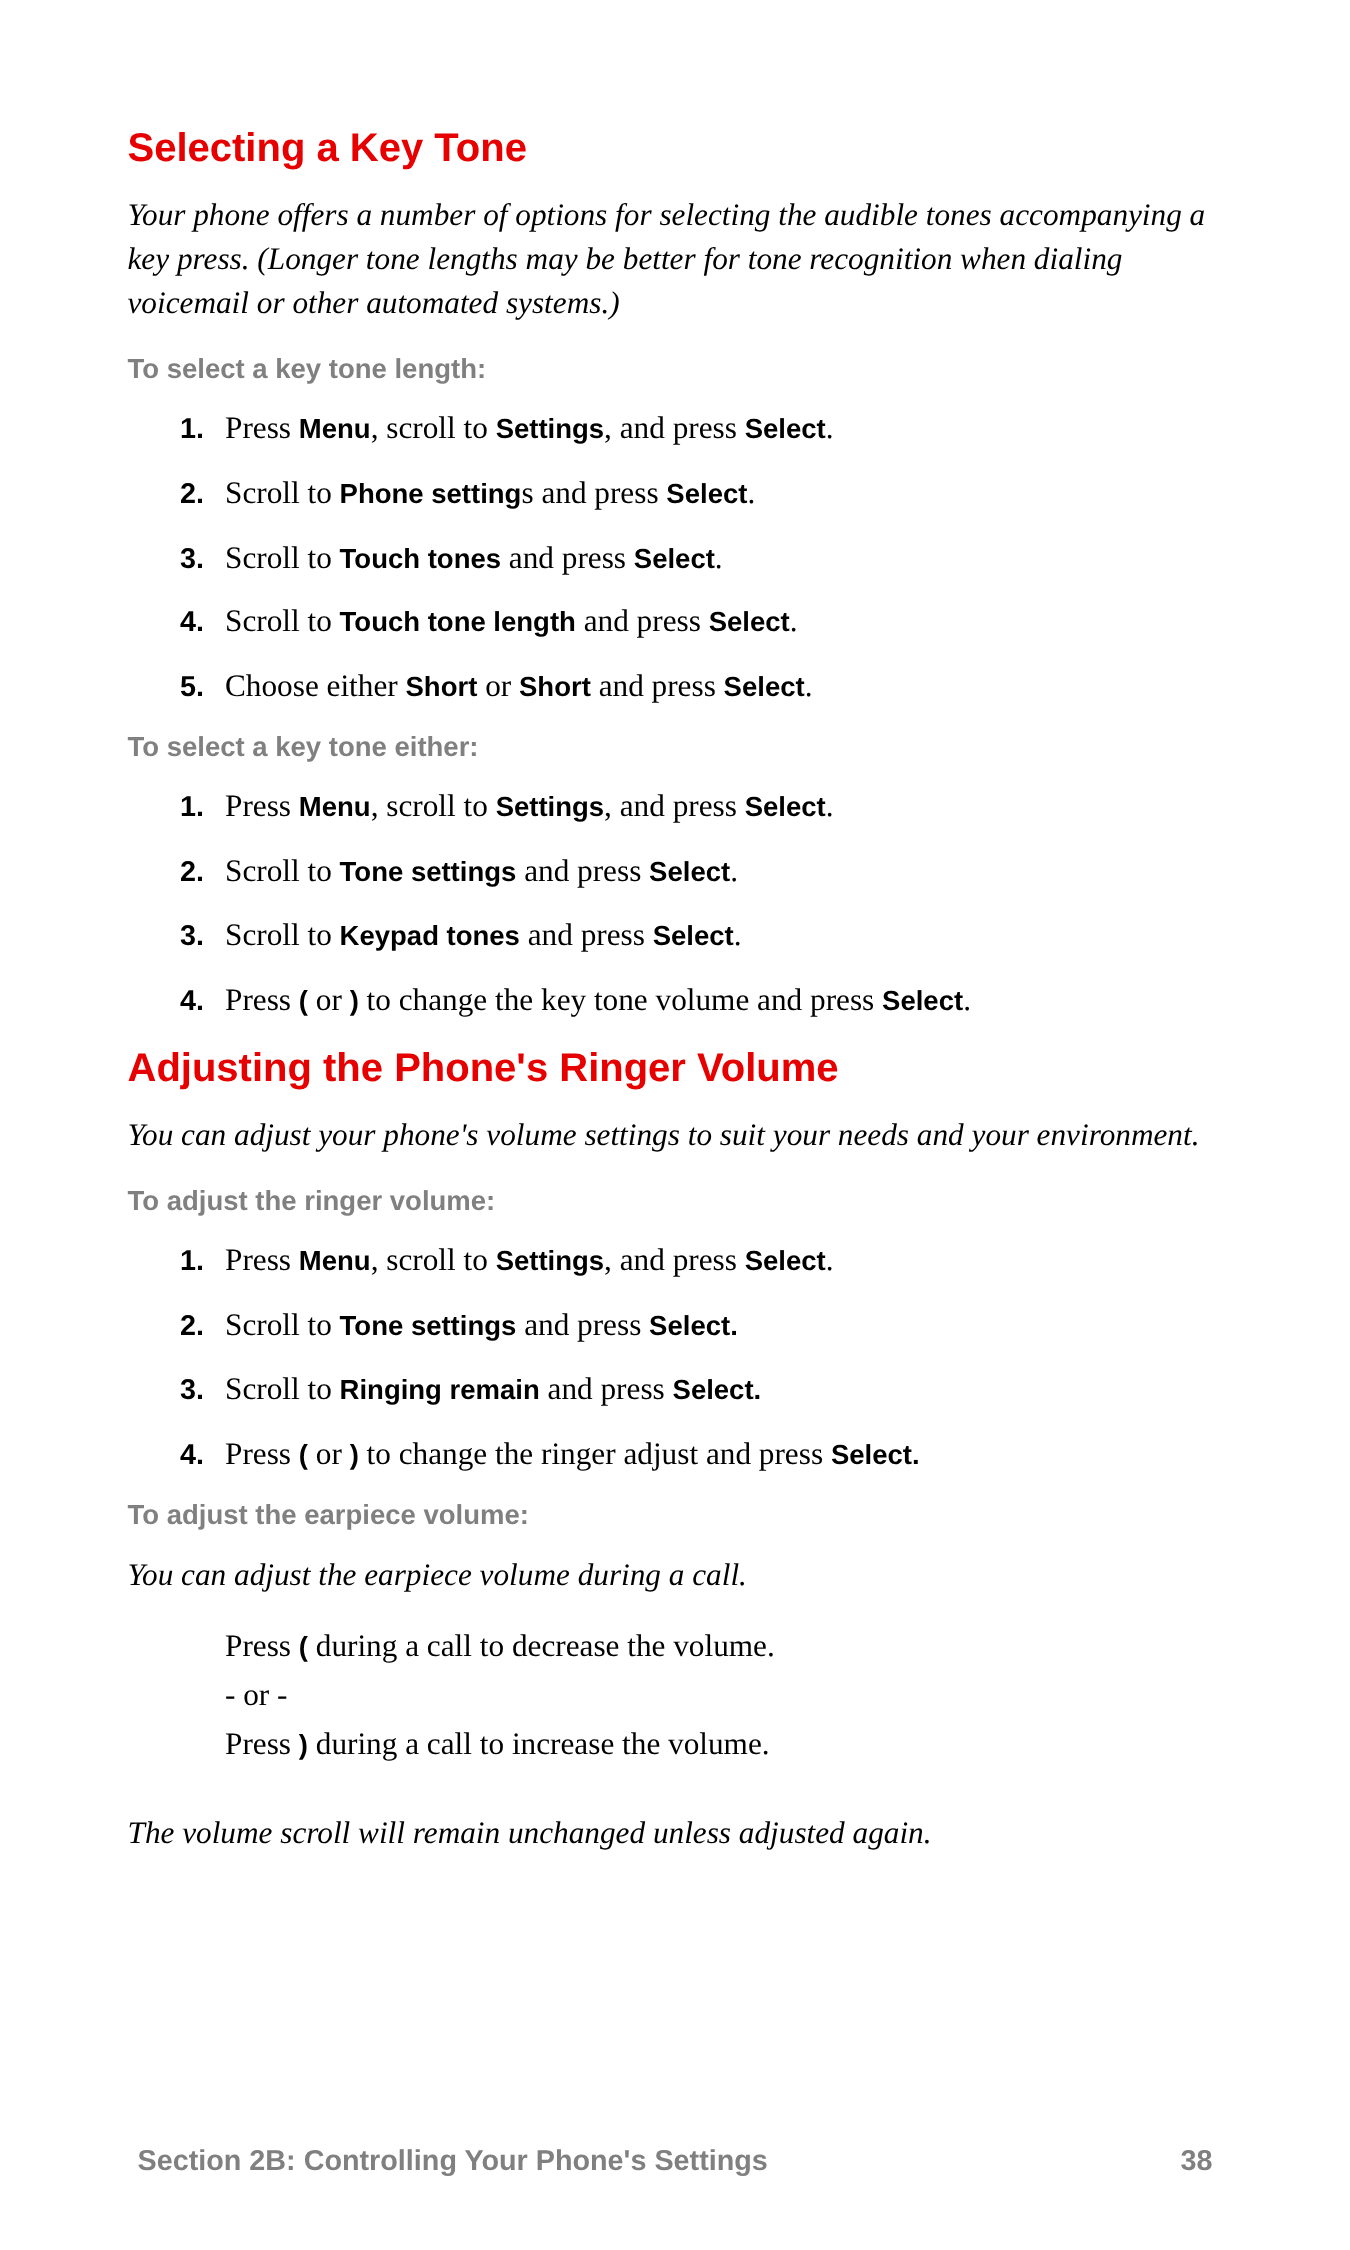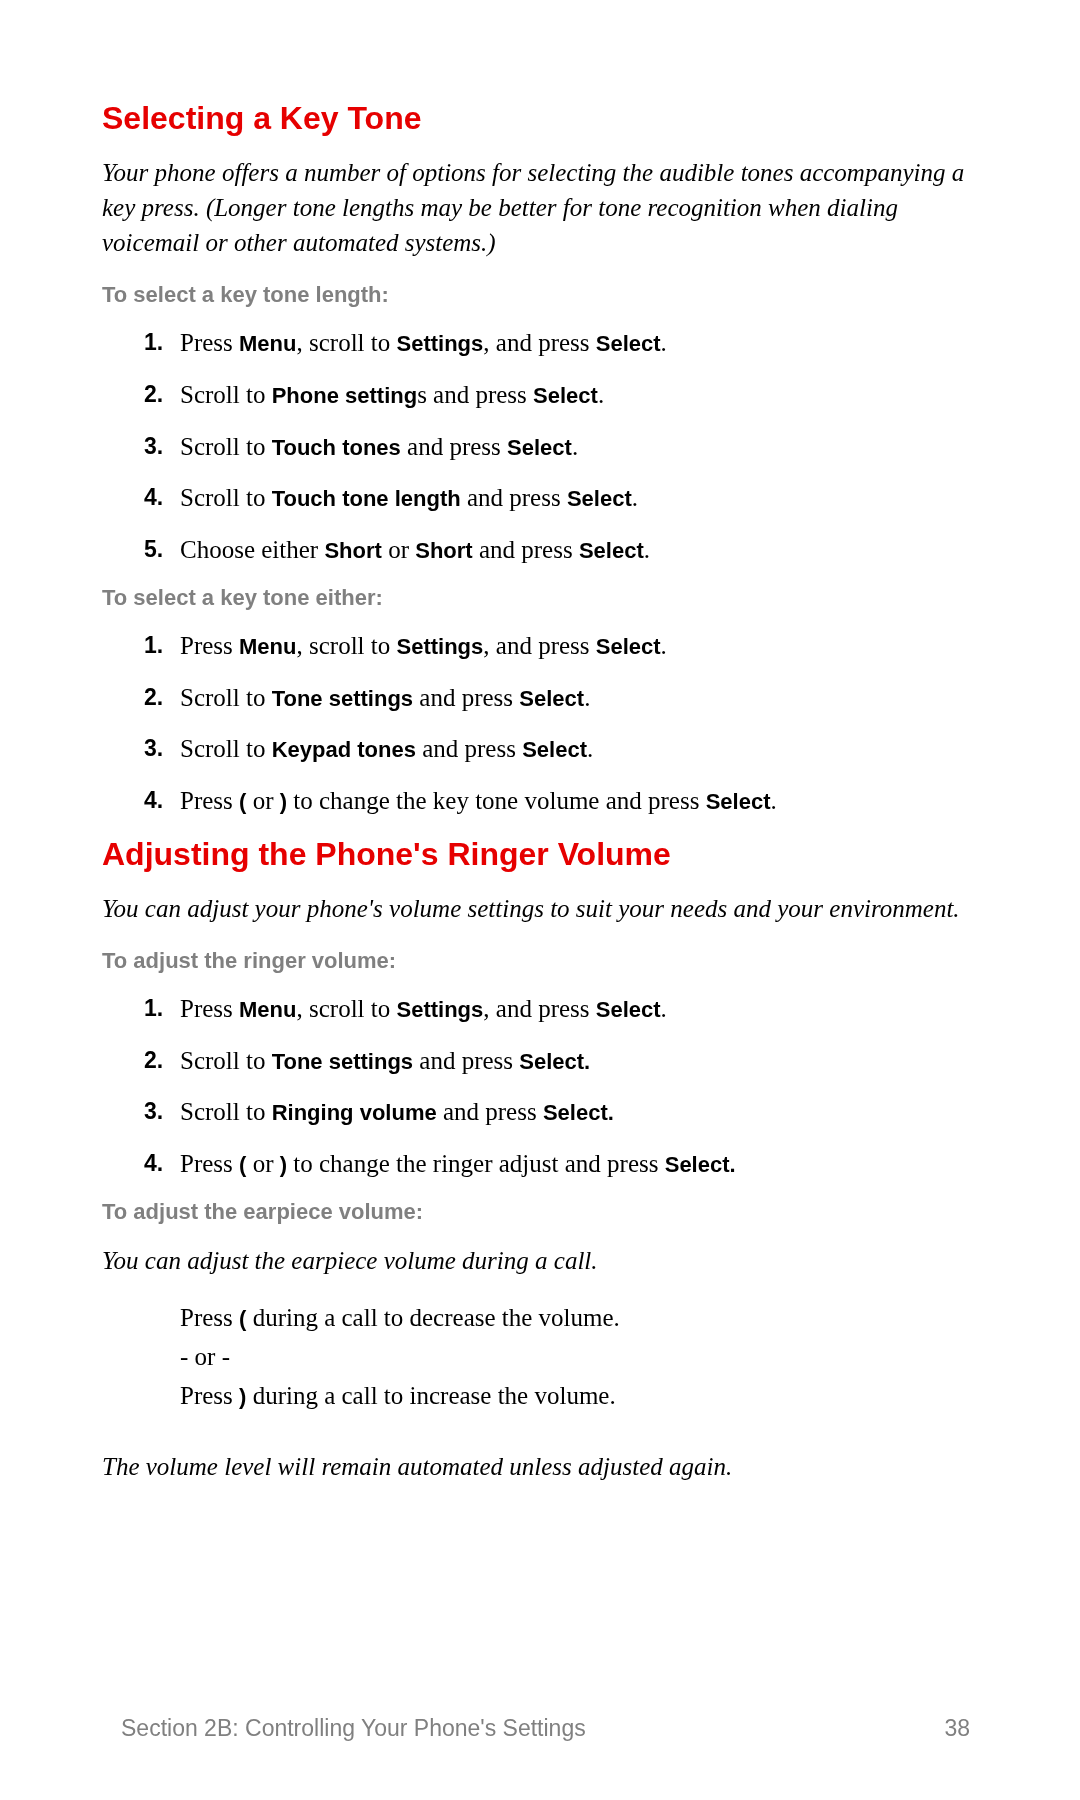--- a/index.html
+++ b/index.html
@@ -76,24 +76,23 @@
   }
   .footer {
     position: absolute;
     bottom: 58px;
     left: 110px;
     right: 110px;
     display: flex;
     justify-content: space-between;
     align-items: baseline;
     font-family: "Helvetica Neue", Helvetica, Arial, sans-serif;
-    font-weight: 400;
+    font-weight: 700;
     color: #808080;
     font-size: 23px;
-    margin-left: 11px;
   }
 </style>
 </head>
 <body>
 
 <div class="page">
 
   <h2 class="heading-red">Selecting a Key Tone</h2>
 
   <p class="body-text">Your phone offers a number of options for selecting the audible tones accompanying a key press. (Longer tone lengths may be better for tone recognition when dialing voicemail or other automated systems.)</p>
@@ -119,34 +118,34 @@
 
   <h2 class="heading-red">Adjusting the Phone's Ringer Volume</h2>
 
   <p class="body-text">You can adjust your phone's volume settings to suit your needs and your environment.</p>
 
   <p class="subhead-gray">To adjust the ringer volume:</p>
 
   <ol class="steps">
     <li><span>Press </span><span class="b">Menu</span><span>, scroll to </span><span class="b">Settings</span><span>, and press </span><span class="b">Select</span><span>.</span></li>
     <li><span>Scroll to </span><span class="b">Tone settings</span><span> and press </span><span class="b">Select.</span><span></span></li>
-    <li><span>Scroll to </span><span class="b">Ringing volume</span><span> and press </span><span class="b">Select.</span><span></span></li>
+    <li><span>Scroll to </span><span class="b">Ringing remain</span><span> and press </span><span class="b">Select.</span><span></span></li>
     <li><span>Press </span><span class="b">(</span><span> or </span><span class="b">)</span><span> to change the ringer adjust and press </span><span class="b">Select.</span><span></span></li>
   </ol>
 
   <p class="subhead-gray">To adjust the earpiece volume:</p>
 
   <p class="body-text">You can adjust the earpiece volume during a call.</p>
 
   <div class="indent-block">
     <div class="line"><span>Press </span><span class="b">(</span><span> during a call to decrease the volume.</span></div>
     <div class="line">- or -</div>
     <div class="line"><span>Press </span><span class="b">)</span><span> during a call to increase the volume.</span></div>
   </div>
 
-  <p class="body-text">The volume level will remain automated unless adjusted again.</p>
+  <p class="body-text">The volume scroll will remain unchanged unless adjusted again.</p>
 
   <div class="footer">
     <span>Section 2B: Controlling Your Phone's Settings</span>
     <span>38</span>
   </div>
 
 </div>
 
 </body></html>

